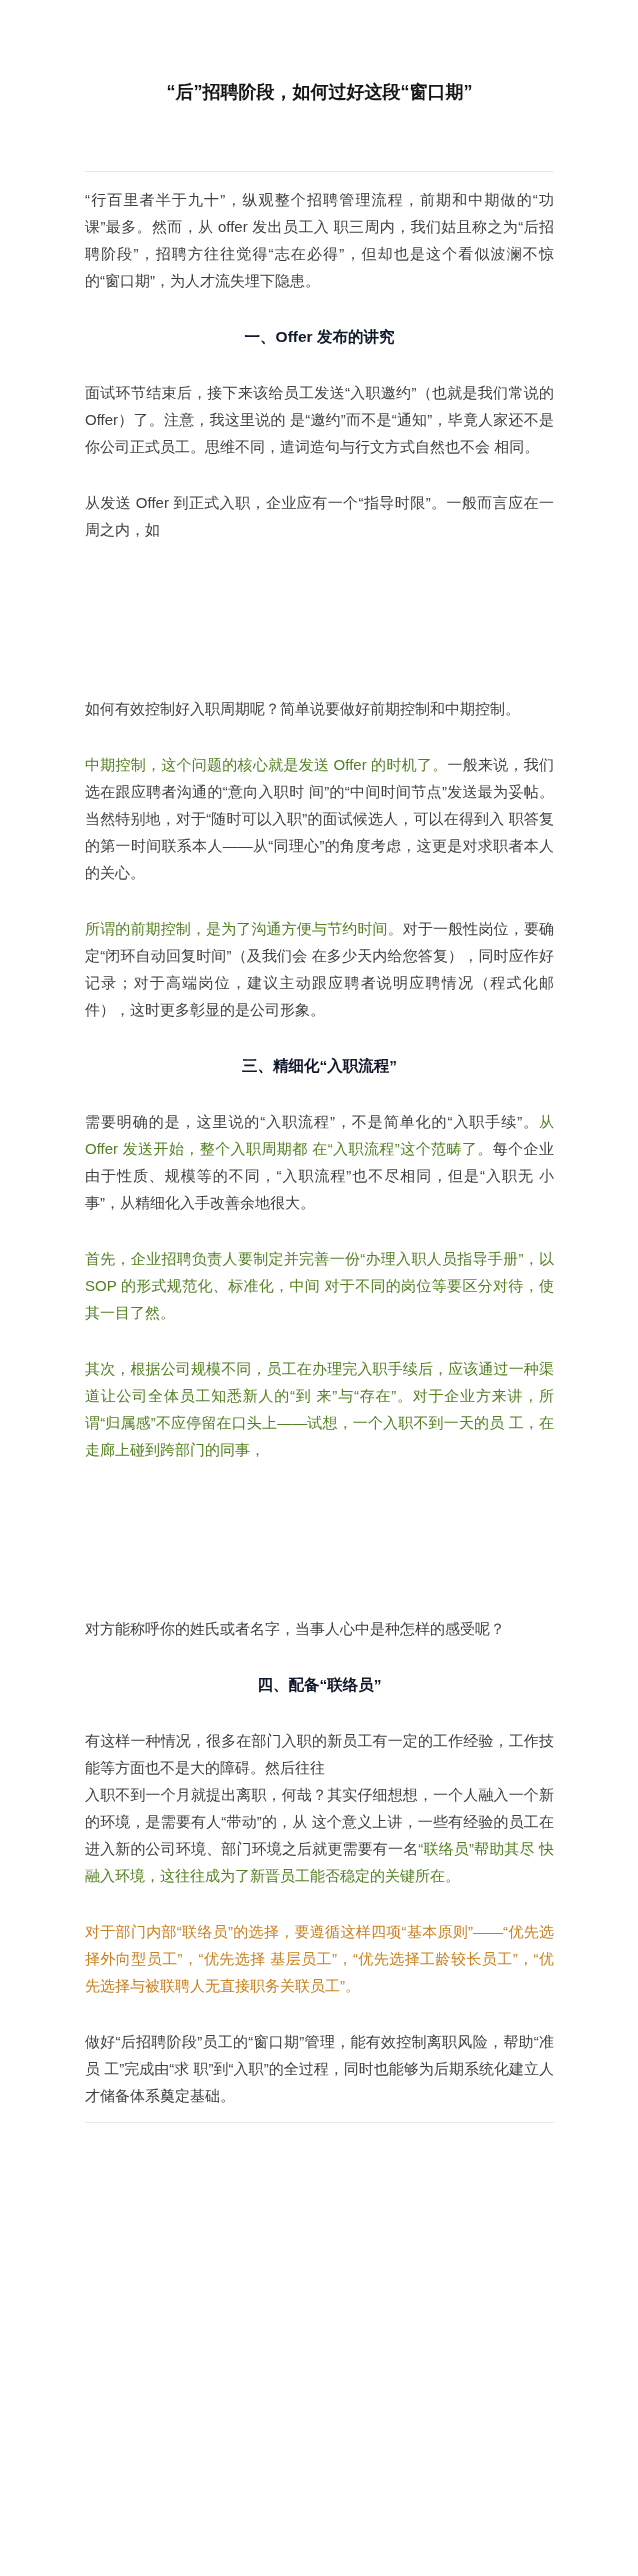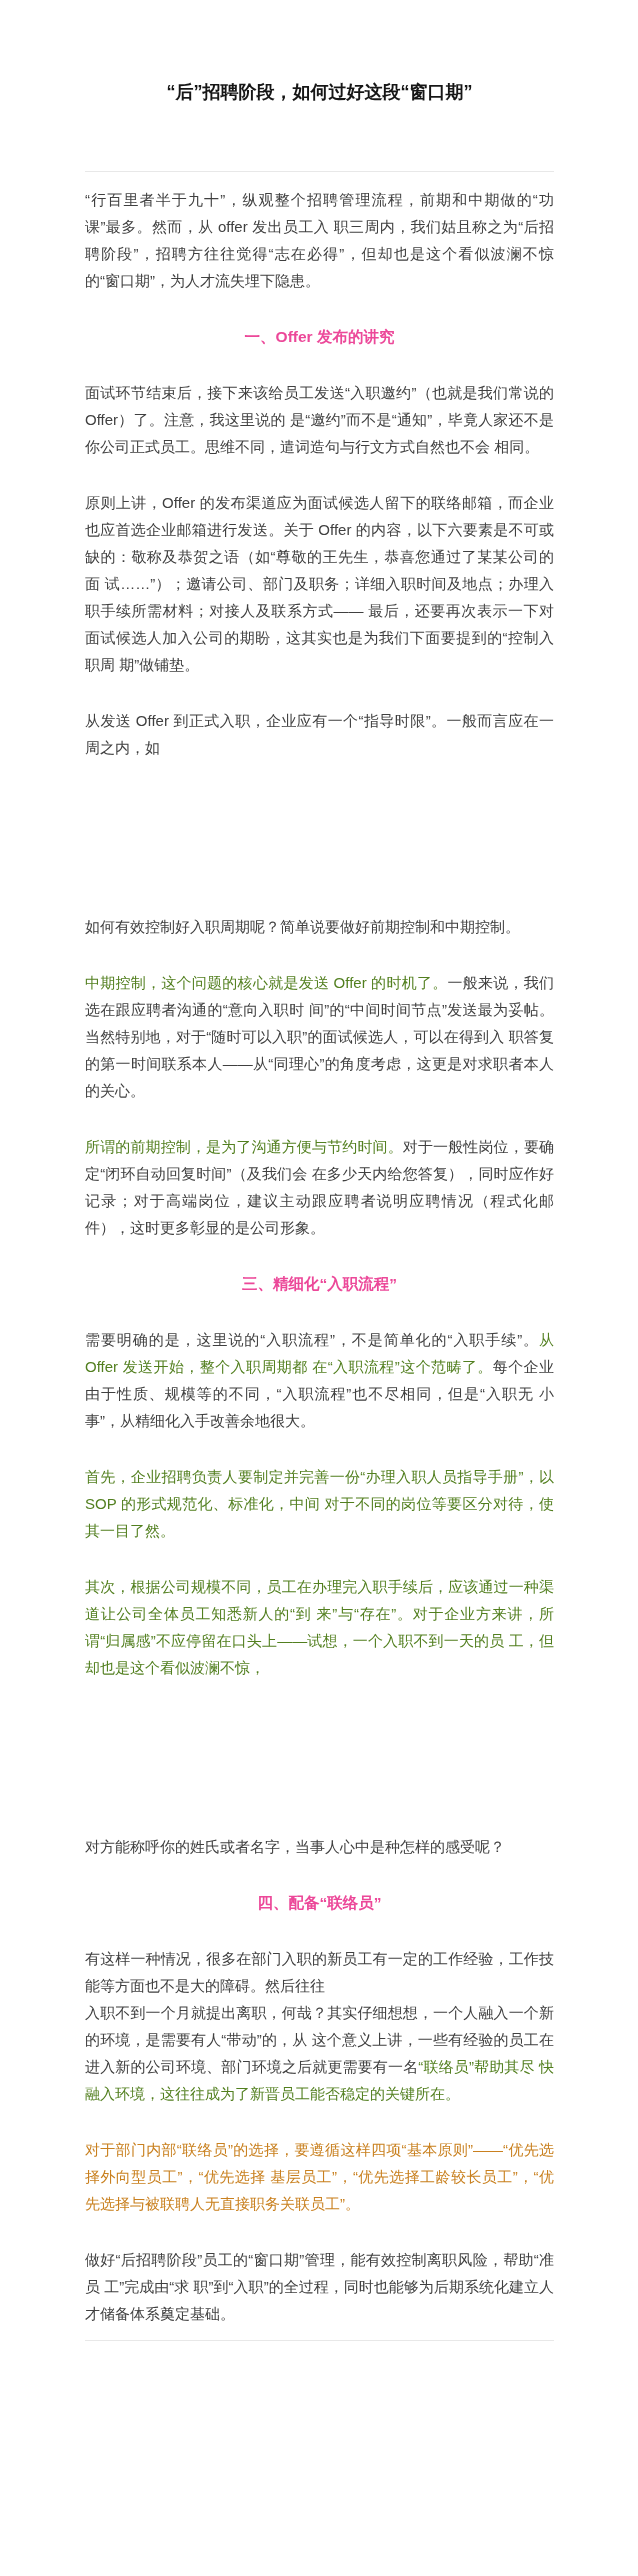--- a/index.html
+++ b/index.html
@@ -30,21 +30,21 @@
     color: #404040;
     text-align: justify;
   }
   .article p { margin: 0 0 29px 0; }
   .article p.last { margin-bottom: 0; }
   .sec-heading {
     margin: 0 0 29px 0;
     font-size: 15.5px;
     line-height: 27px;
     font-weight: bold;
-    color: #ec4899;
+    color: #0f172a;
     text-align: center;
   }
   .green  { color: #527f1f; }
   .orange { color: #c9801f; }
   .gap    { height: 123px; }
 </style>
 </head>
 <body>
 
 <div class="page">
@@ -53,41 +53,40 @@
 
   <div class="article">
 
     <p>“行百里者半于九十”，纵观整个招聘管理流程，前期和中期做的“功课”最多。然而，从 offer 发出员工入 职三周内，我们姑且称之为“后招聘阶段”，招聘方往往觉得“志在必得”，但却也是这个看似波澜不惊 的“窗口期”，为人才流失埋下隐患。</p>
 
 
     <div class="sec-heading">一、Offer 发布的讲究</div>
 
     <p>面试环节结束后，接下来该给员工发送“入职邀约”（也就是我们常说的 Offer）了。注意，我这里说的 是“邀约”而不是“通知”，毕竟人家还不是你公司正式员工。思维不同，遣词造句与行文方式自然也不会 相同。</p>
 
-    <p>原则上讲，Offer 的发布渠道应为面试候选人留下的联络邮箱，而企业也应首选企业邮箱进行发送。关于 Offer 的内容，以下六要素是不可或缺的：敬称及恭贺之语（如“尊敬的王先生，恭喜您通过了某某公司的面 试……”）；邀请公司、部门及职务；详细入职时间及地点；办理入职手续所需材料；对接人及联系方式—— 最后，还要再次表示一下对面试候选人加入公司的期盼，这其实也是为我们下面要提到的“控制入职周 期”做铺垫。</p>
 
 
     <p>从发送 Offer 到正式入职，企业应有一个“指导时限”。一般而言应在一周之内，如</p>
 
     <div class="gap"></div>
 
 
     <p>如何有效控制好入职周期呢？简单说要做好前期控制和中期控制。</p>
 
     <p><span class="green">中期控制，这个问题的核心就是发送 Offer 的时机了。</span><span>一般来说，我们选在跟应聘者沟通的“意向入职时 间”的“中间时间节点”发送最为妥帖。当然特别地，对于“随时可以入职”的面试候选人，可以在得到入 职答复的第一时间联系本人——从“同理心”的角度考虑，这更是对求职者本人的关心。</span></p>
 
     <p><span class="green">所谓的前期控制，是为了沟通方便与节约时间。</span><span>对于一般性岗位，要确定“闭环自动回复时间”（及我们会 在多少天内给您答复），同时应作好记录；对于高端岗位，建议主动跟应聘者说明应聘情况（程式化邮 件），这时更多彰显的是公司形象。</span></p>
 
     <div class="sec-heading">三、精细化“入职流程”</div>
 
     <p><span>需要明确的是，这里说的“入职流程”，不是简单化的“入职手续”。</span><span class="green">从 Offer 发送开始，整个入职周期都 在“入职流程”这个范畴了。</span><span>每个企业由于性质、规模等的不同，“入职流程”也不尽相同，但是“入职无 小事”，从精细化入手改善余地很大。</span></p>
 
     <p class="green">首先，企业招聘负责人要制定并完善一份“办理入职人员指导手册”，以 SOP 的形式规范化、标准化，中间 对于不同的岗位等要区分对待，使其一目了然。</p>
 
-    <p><span class="green">其次，根据公司规模不同，员工在办理完入职手续后，应该通过一种渠道让公司全体员工知悉新人的“到 来”与“存在”。对于企业方来讲，所谓“归属感”不应停留在口头上——试想，一个入职不到一天的员 工，但却也是这个看似波澜不惊，</span></p>
+    <p><span class="green">其次，根据公司规模不同，员工在办理完入职手续后，应该通过一种渠道让公司全体员工知悉新人的“到 来”与“存在”。对于企业方来讲，所谓“归属感”不应停留在口头上——试想，一个入职不到一天的员 工，在走廊上碰到跨部门的同事，</span></p>
 
     <div class="gap"></div>
 
     <p>对方能称呼你的姓氏或者名字，当事人心中是种怎样的感受呢？</p>
 
     <div class="sec-heading">四、配备“联络员”</div>
 
     <p><span>有这样一种情况，很多在部门入职的新员工有一定的工作经验，工作技能等方面也不是大的障碍。然后往往</span><br><span>入职不到一个月就提出离职，何哉？其实仔细想想，一个人融入一个新的环境，是需要有人“带动”的，从 这个意义上讲，一些有经验的员工在进入新的公司环境、部门环境之后就更需要有一名</span><span class="green">“联络员”帮助其尽 快融入环境，这往往成为了新晋员工能否稳定的关键所在。</span></p>
 
     <p class="orange">对于部门内部“联络员”的选择，要遵循这样四项“基本原则”——“优先选择外向型员工”，“优先选择 基层员工”，“优先选择工龄较长员工”，“优先选择与被联聘人无直接职务关联员工”。</p>

